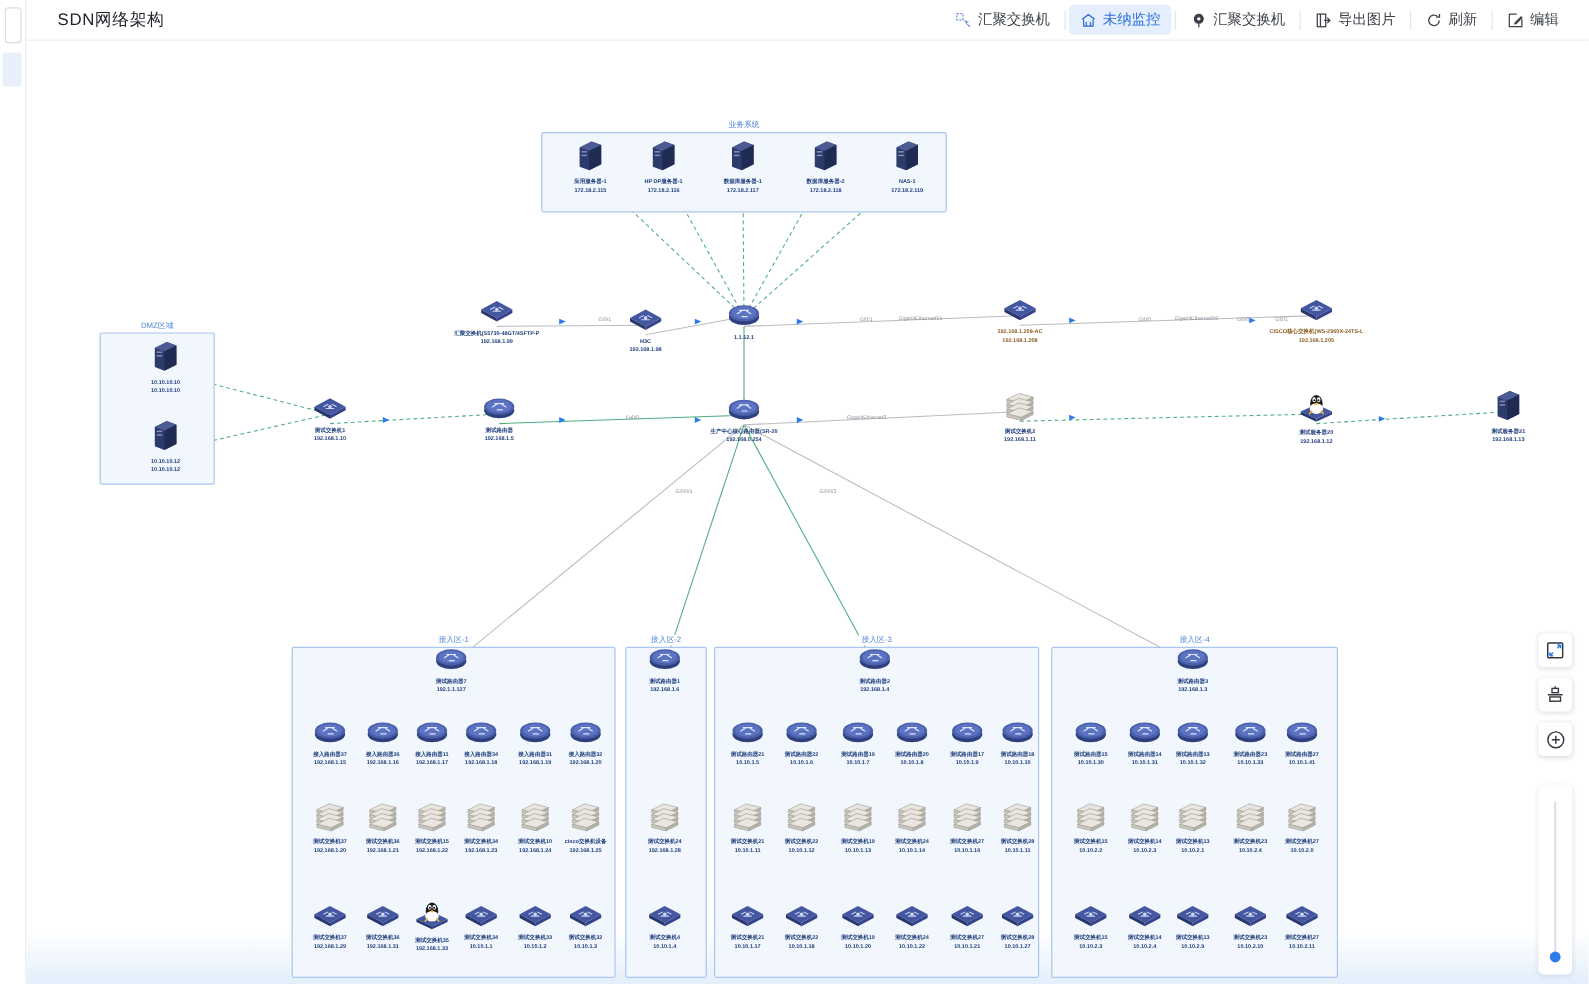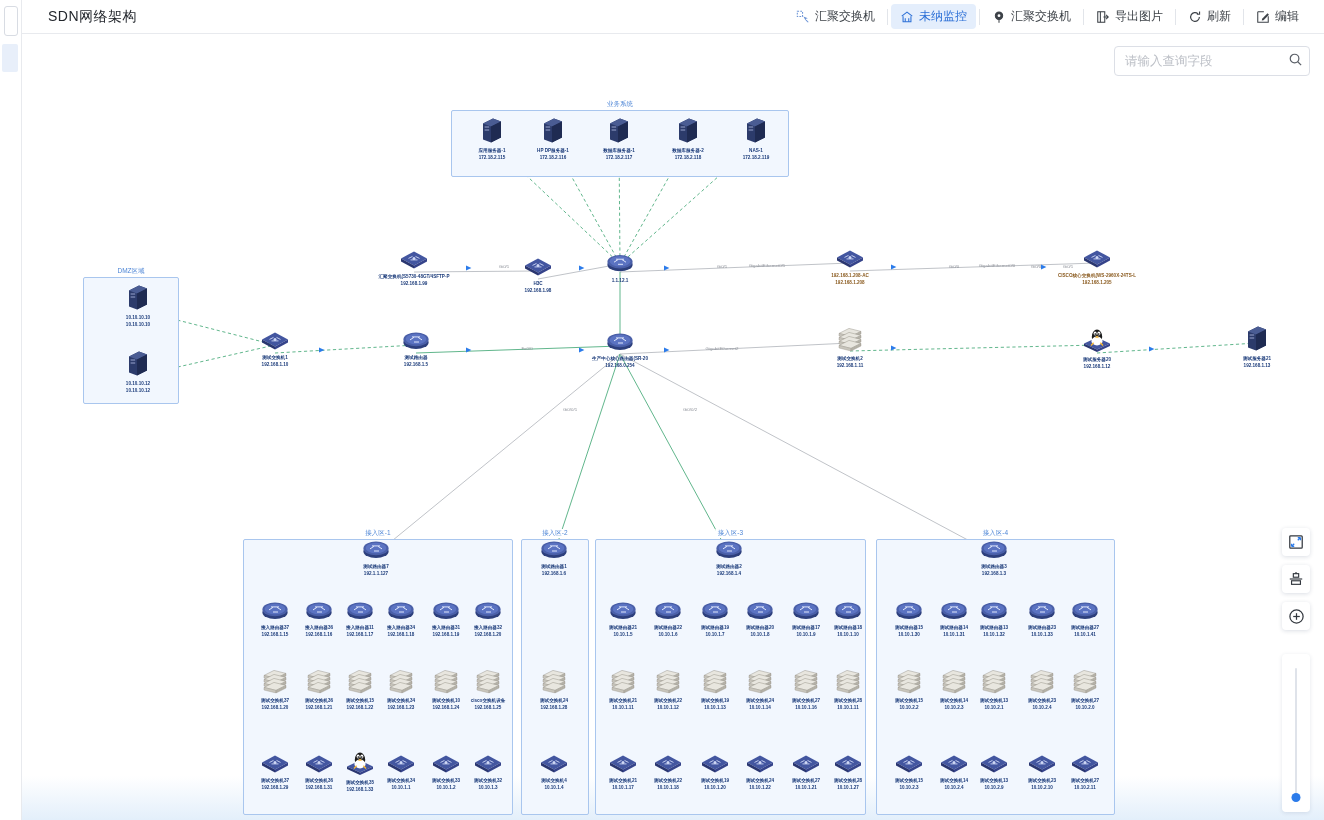--- a/index.html
+++ b/index.html
@@ -1302,29 +1302,20 @@
         <div class="edge-lbl" style="left: 932px; top: 232px;">Gi0/0</div>
         <div class="edge-lbl" style="left: 975px; top: 231px;">GigabitEthernet0/0</div>
         <div class="edge-lbl" style="left: 1014px; top: 232px;">Gi0/0</div>
         <div class="edge-lbl" style="left: 1046px; top: 232px;">Gi0/1</div>
         <div class="edge-lbl" style="left: 505px; top: 314px;">Fa0/0</div>
         <div class="edge-lbl" style="left: 700px; top: 314px;">GigabitEthernet2</div>
         <div class="edge-lbl" style="left: 548px; top: 375px;">Gi0/0/1</div>
         <div class="edge-lbl" style="left: 668px; top: 375px;">Gi0/0/2</div>
       </div>
 
-    <div class="search-box">
-      <input type="text" placeholder="请输入查询字段" style="">
-      <span>
-        <svg width="15" height="15" viewBox="0 0 16 16" fill="none" stroke="#5a5f67" stroke-width="1.3">
-          <circle cx="7" cy="7" r="4.6"></circle>
-            <line x1="10.4" y1="10.4" x2="14" y2="14"></line>
-        </svg>
-      </span>
-    </div>
 
     <div class="ctl-stack">
       <div class="ctl-btn">
         <svg width="16" height="16" viewBox="0 0 18 18" fill="none" stroke="#2b7bea" stroke-width="1.4">
           <rect x="2" y="2" width="14" height="14" rx="1" stroke="#33383f"></rect>
           <path d="M11 7l3-3M14 4v3M14 4h-3M7 11l-3 3M4 14v-3M4 14h3"></path>
         </svg>
       </div>
       <div class="ctl-btn">
         <svg width="16" height="16" viewBox="0 0 18 18" fill="none" stroke="#33383f" stroke-width="1.3">

